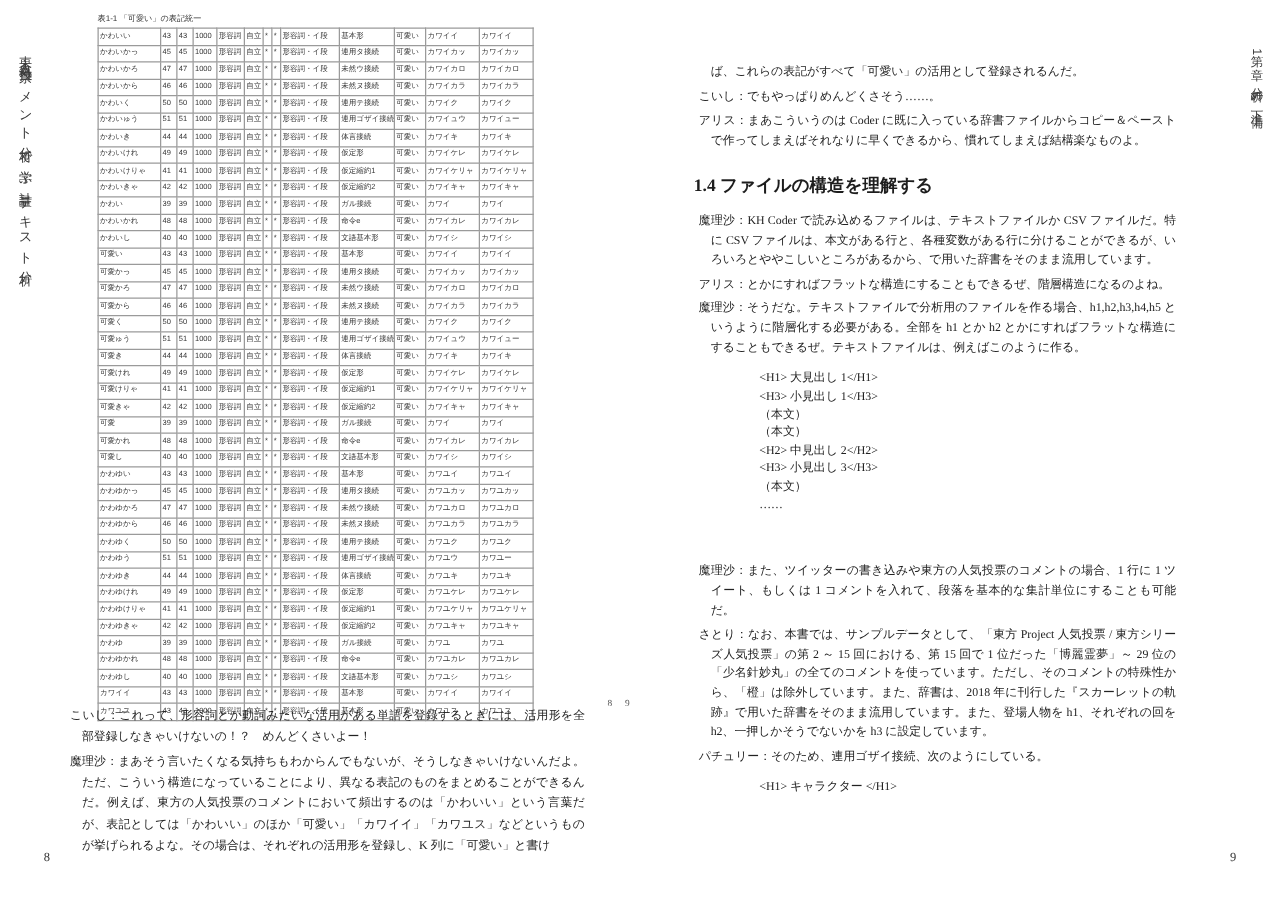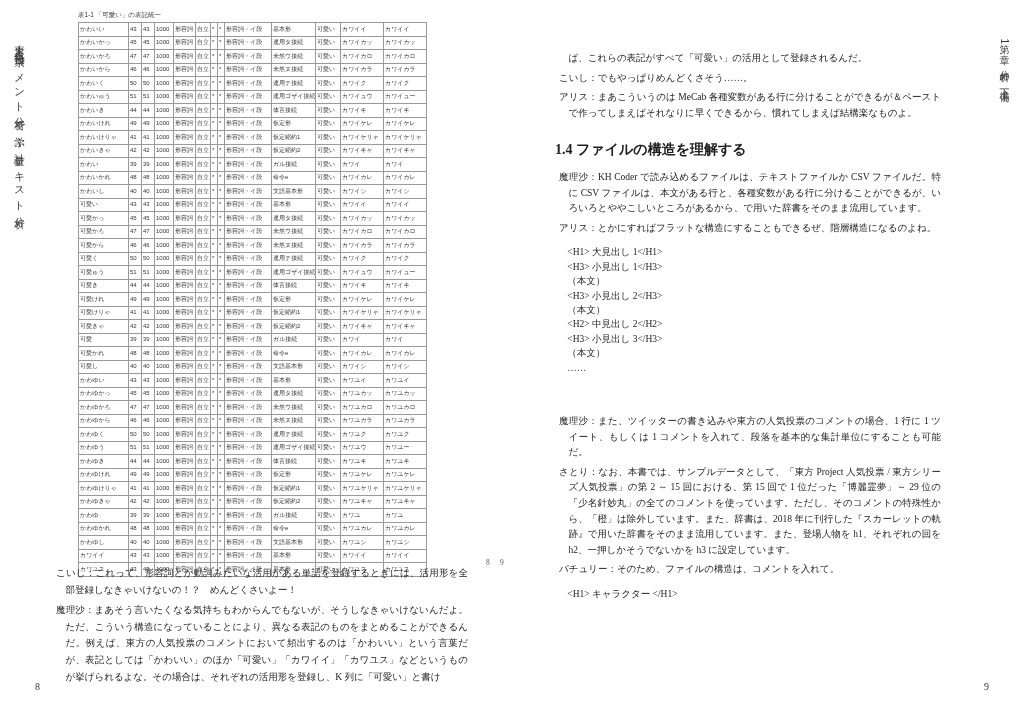--- a/index.html
+++ b/index.html
@@ -45,21 +45,21 @@
     font-size:9.5px;line-height:15.6px;text-align:justify;
   }
   .para{padding-left:1em;text-indent:-1em;margin:4px;}
   .para.cont{text-indent:0;}
   .section-heading{
     font-family:Liberation Serif, serif;
     font-weight:bold;font-size:14px;color:#1d1d1d;
     margin:21px 0 12px 0;padding:0;text-indent:0;
   }
   .codeblock{padding-left:1.3em;margin:9px 0 9px 0;}
-  .codeline{line-height:14.4px;}
+  .codeline{line-height:14.4px;margin-left:40px;}
   .gap{height:26px;}
   .pagenum{
     position:absolute;font-size:10px;color:#333;
     font-family:"Liberation Serif","DejaVu Serif",serif;
   }
   .pagenum.left{left:35px;top:681px;}
   .pagenum.right{left:984px;top:681px;}
   .gutter-note{position:absolute;top:558px;font-size:7.5px;color:#555;}
   .gutter-note.g8{left:486px;}
   .gutter-note.g9{left:500px;}
@@ -720,39 +720,39 @@
 
   <div class="gutter-note g8">8</div>
   <div class="gutter-note g9">9</div>
 
   <div>
     <div class="chapter">第1章　分析の下準備</div>
 
     <div class="right-text">
         <div class="para cont">ば、これらの表記がすべて「可愛い」の活用として登録されるんだ。</div>
         <div class="para">こいし：でもやっぱりめんどくさそう……。</div>
-        <div class="para">アリス：まあこういうのは MeCab 各種変数がある行に分けることができるが＆ペーストで作ってしまえばそれなりに早くできるから、慣れてしまえば結構楽なものよ。</div>
+        <div class="para">アリス：まあこういうのは Coder に既に入っている辞書ファイルからコピー＆ペーストで作ってしまえばそれなりに早くできるから、慣れてしまえば結構楽なものよ。</div>
         <div class="section-heading">1.4 ファイルの構造を理解する</div>
         <div class="para">魔理沙：KH Coder で読み込めるファイルは、テキストファイルか CSV ファイルだ。特に CSV ファイルは、本文がある行と、各種変数がある行に分けることができるが、いろいろとややこしいところがあるから、で用いた辞書をそのまま流用しています。</div>
         <div class="para">アリス：とかにすればフラットな構造にすることもできるぜ、階層構造になるのよね。</div>
+        <div class="para">魔理沙：そうだな。テキストファイルで分析用のファイルを作る場合、h1,h2,h3,h4,h5 というように階層化する必要がある。全部を h1 とか h2 とかにすればフラットな構造にすることもできるぜ。テキストファイルは、例えばこのように作る。</div>
         <div class="codeblock">
           <div class="codeline">&lt;H1&gt; 大見出し 1&lt;/H1&gt;</div>
           <div class="codeline">&lt;H3&gt; 小見出し 1&lt;/H3&gt;</div>
           <div class="codeline">（本文）</div>
-          <div class="codeline">&lt;H3&gt; 小見出し 2&lt;/H3&gt;</div>
           <div class="codeline">（本文）</div>
           <div class="codeline">&lt;H2&gt; 中見出し 2&lt;/H2&gt;</div>
           <div class="codeline">&lt;H3&gt; 小見出し 3&lt;/H3&gt;</div>
           <div class="codeline">（本文）</div>
           <div class="codeline">……</div>
         </div>
         <div class="gap"></div>
         <div class="para">魔理沙：また、ツイッターの書き込みや東方の人気投票のコメントの場合、1 行に 1 ツイート、もしくは 1 コメントを入れて、段落を基本的な集計単位にすることも可能だ。</div>
         <div class="para">さとり：なお、本書では、サンプルデータとして、「東方 Project 人気投票 / 東方シリーズ人気投票」の第 2 ～ 15 回における、第 15 回で 1 位だった「博麗霊夢」～ 29 位の「少名針妙丸」の全てのコメントを使っています。ただし、そのコメントの特殊性から、「橙」は除外しています。また、辞書は、2018 年に刊行した『スカーレットの軌跡』で用いた辞書をそのまま流用しています。また、登場人物を h1、それぞれの回を h2、一押しかそうでないかを h3 に設定しています。</div>
-        <div class="para">パチュリー：そのため、ファイルの構造は、コメントを入れて。</div>
+        <div class="para">パチュリー：そのため、連用ゴザイ接続、次のようにしている。</div>
         <div class="codeblock">
           <div class="codeline">&lt;H1&gt; キャラクター &lt;/H1&gt;</div>
         </div>
       </div>
 
     <div class="pagenum right">9</div>
   </div>
 
 </div>
 

